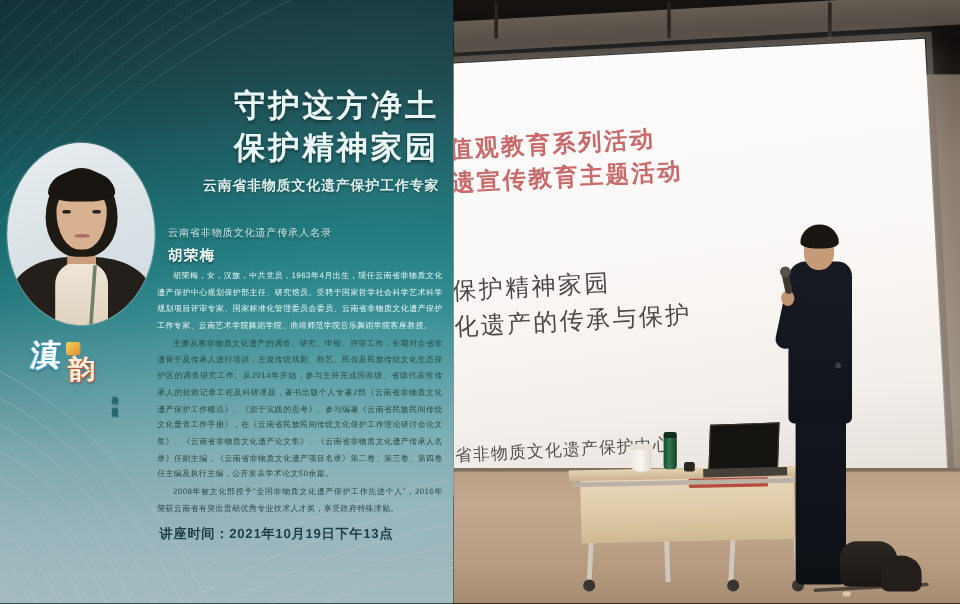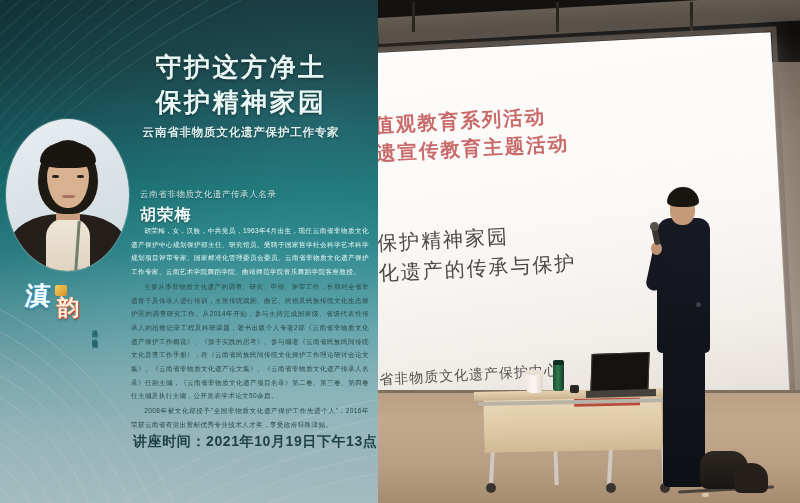--- a/index.html
+++ b/index.html
@@ -98,22 +98,22 @@
     border-radius: 44% 44% 0 0 / 30% 30% 0 0;
   }
   .portrait .lanyard {
     position: absolute; left: 50%; bottom: 0;
     width: 3px; height: 50px; margin-left: 8px;
     background: #6f7f69; transform: rotate(4deg);
   }
 
   
   .headline {
-    position: absolute; right: 12px; top: 50px;
-    text-align: center;
+    position: absolute; right: 12px; top: 72px;
+    text-align: right;
     width: 250px;
   }
   .headline .l1, .headline .l2 {
     font-family: "DejaVu Sans", "Liberation Sans", sans-serif;
     font-weight: 700;
     font-size: 26px;
     letter-spacing: 2.5px;
     line-height: 1.35;
     color: #e8f6f4;
     text-shadow: 0 1px 3px rgba(0,0,0,0.45);
@@ -126,21 +126,21 @@
     color: #dff0ee;
     text-shadow: 0 1px 2px rgba(0,0,0,0.4);
   }
   .speaker-org {
     position: absolute; left: 140px; top: 189px;
     font-size: 8.5px; letter-spacing: 0.6px;
     color: #cfe6e4; text-shadow: 0 1px 2px rgba(0,0,0,0.35);
   }
   .speaker-name {
     position: absolute; left: 140px; top: 205px;
-    font-size: 16px; font-weight: 700; letter-spacing: 1.2px;
+    font-size: 12px; font-weight: 700; letter-spacing: 1.2px;
     color: #f0faf8; text-shadow: 0 1px 2px rgba(0,0,0,0.4); text-align: right;
   }
 
   
   .bio {
     position: absolute; left: 131px; top: 224px;
     width: 238px;
     font-size: 6.6px;
     line-height: 2.08;
     letter-spacing: 0.35px;
@@ -148,21 +148,21 @@
     text-align: justify;
   }
   .bio p { text-indent: 2em; margin-bottom: 1px; }
   .bio p:nth-child(n+3) { color: #23413f; }
   .bio p.dark { color: #2b4a48; }
 
   
   .details {
     position: absolute; left: 133px; bottom: 48px;
     color: #1d3f45;
-    font-size: 14px; font-weight: 700; letter-spacing: 0.6px;
+    font-size: 11px; font-weight: 700; letter-spacing: 0.6px;
     line-height: 1.85;
   }
 
   
   .logo {
     position: absolute; left: 24px; top: 279px;
     width: 78px; height: 105px;
   }
   .logo .glyphs {
     position: relative; width: 70px; height: 44px;

